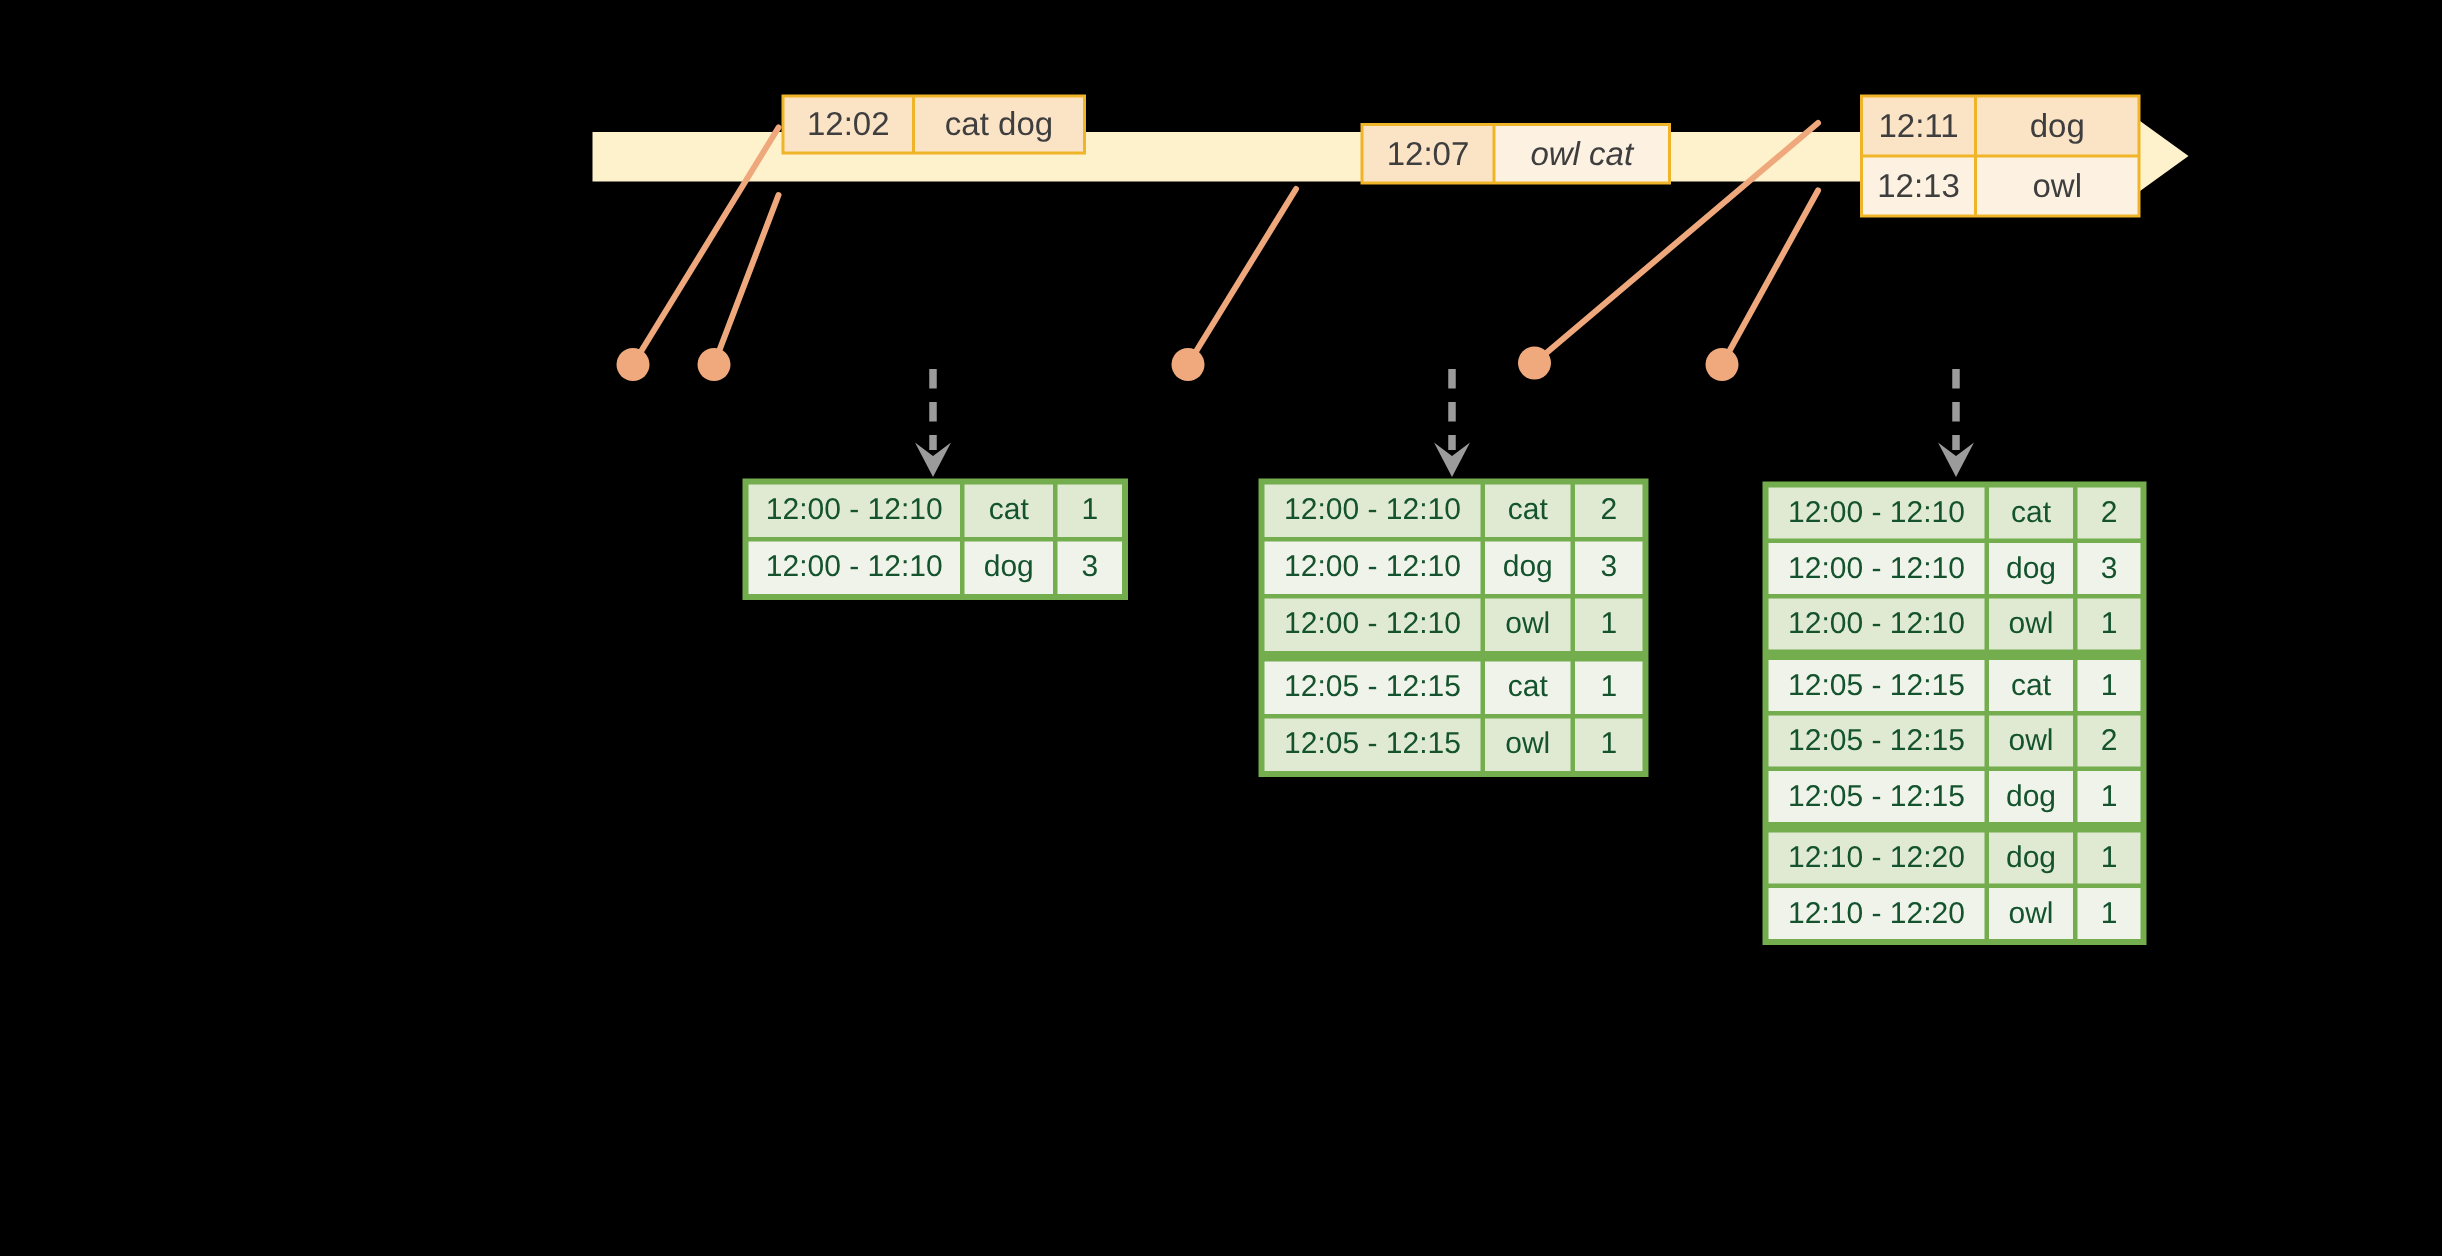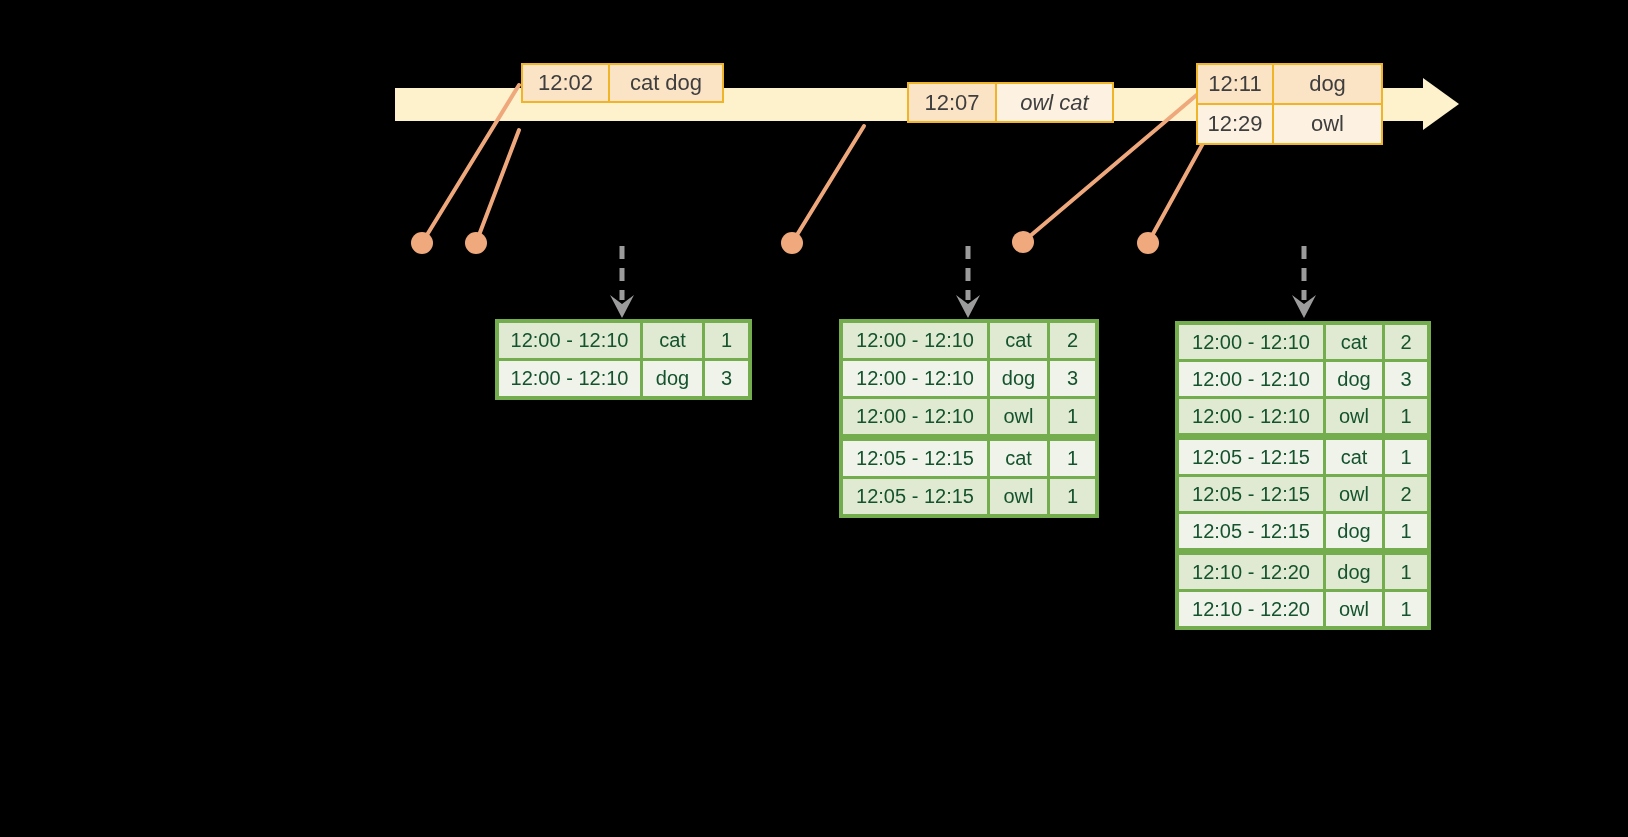--- a/index.html
+++ b/index.html
@@ -16,21 +16,21 @@
   
   .etable{position:absolute;background:#f0b429;padding:2px;display:flex;flex-direction:column;gap:2px;z-index:3;}
   .erow{display:flex;gap:2px;}
   .ecell{display:flex;align-items:center;justify-content:center;color:#3e3e3e;font-size:22px;}
   .e-dark{background:#fbe3c6;}
   .e-light{background:#fdf2e2;}
   #etable1{left:521px;top:63px;}  #etable1 .ecell{height:36px;}
   #etable1 .c1{width:85px;} #etable1 .c2{width:112px;}
   #etable2{left:907px;top:82px;}  #etable2 .ecell{height:37px;}
   #etable2 .c1{width:86px;} #etable2 .c2{width:115px;font-style:italic;}
-  #etable3{left:1196px;top:63px;} #etable3 .ecell{height:38px;}
+  #etable3{left:1240px;top:63px;} #etable3 .ecell{height:38px;}
   #etable3 .c1{width:74px;} #etable3 .c2{width:107px;}
   
   .gtable{position:absolute;background:#74ad4e;padding:4px;display:flex;flex-direction:column;gap:3px;z-index:3;}
   .grow{display:flex;gap:3px;}
   .grow.gsep{margin-top:4px;}
   .gcell{display:flex;align-items:center;justify-content:center;color:#14532d;font-size:20px;}
   .g-dark{background:#e0ead2;}
   .g-light{background:#eff3e9;}
   #gtableA{left:495px;top:319px;} #gtableA .gcell{height:35px;}
   #gtableA .c1{width:141px;} #gtableA .c2{width:59px;} #gtableA .c3{width:43px;}
@@ -87,21 +87,21 @@
       <div class="ecell e-light c2">owl cat</div>
     </div>
   </div>
 
   <div id="etable3" class="etable">
     <div class="erow">
       <div class="ecell e-dark c1">12:11</div>
       <div class="ecell e-dark c2">dog</div>
     </div>
     <div class="erow">
-      <div class="ecell e-light c1">12:29</div>
+      <div class="ecell e-light c1">12:13</div>
       <div class="ecell e-light c2">owl</div>
     </div>
   </div>
 
   <div id="gtableA" class="gtable">
     <div class="grow">
       <div class="gcell g-dark c1">12:00 - 12:10</div>
       <div class="gcell g-dark c2">cat</div>
       <div class="gcell g-dark c3">1</div>
     </div>

